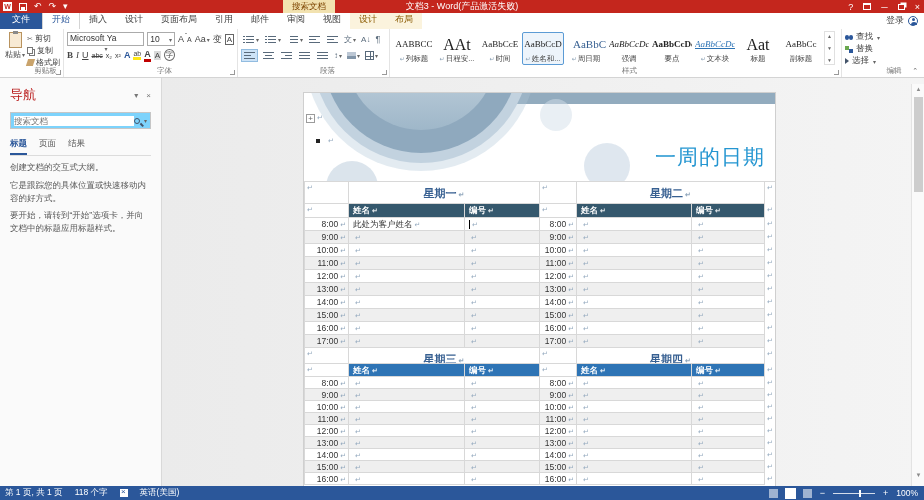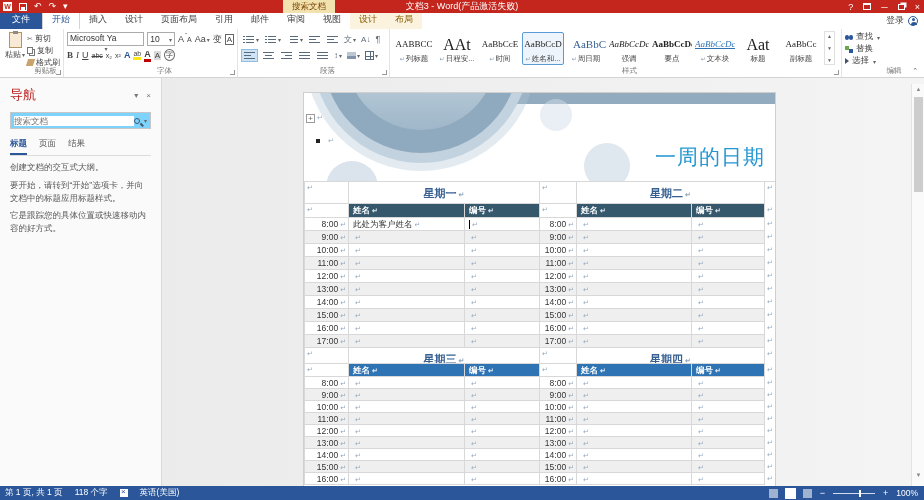--- a/index.html
+++ b/index.html
@@ -449,22 +449,22 @@
     <span class="mag"></span>
     <span class="dd">▾</span>
   </div>
   <div id="nav-tabs">
       <span class="ntab active">标题</span>
       <span class="ntab">页面</span>
       <span class="ntab">结果</span>
     </div>
   <div>
       <div class="npara">创建文档的交互式大纲。</div>
+      <div class="npara">它是跟踪您的具体位置或快速移动内容的好方式。</div>
       <div class="npara">要开始，请转到“开始”选项卡，并向文档中的标题应用标题样式。</div>
-      <div class="npara">它是跟踪您的具体位置或快速移动内容的好方式。</div>
     </div>
 </div>
 
 <div id="canvas">
   <div id="page">
     <div id="band"></div>
     <div class="circ" style="left:1px;top:-154px;width:232px;height:232px;background:rgba(176,198,214,.35);"></div>
     <div class="circ" style="left:9px;top:-146px;width:216px;height:216px;background:#C2D2DF;"></div>
     <div class="circ" style="left:19px;top:-136px;width:196px;height:196px;background:#8FA9BE;"></div>
     <div class="circ" style="left:42px;top:-113px;width:150px;height:150px;background:linear-gradient(180deg,#E9EFF4,#9FB7C9);"></div>

